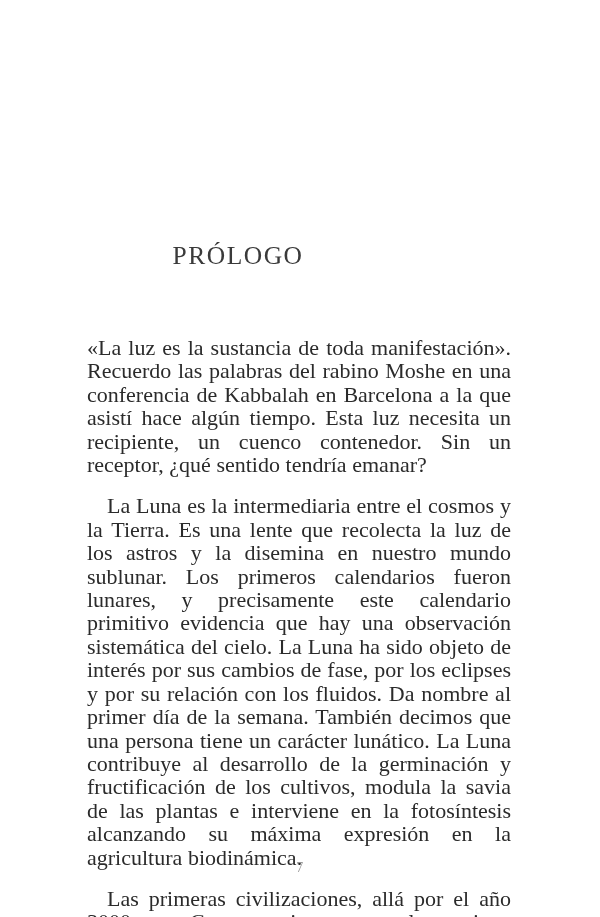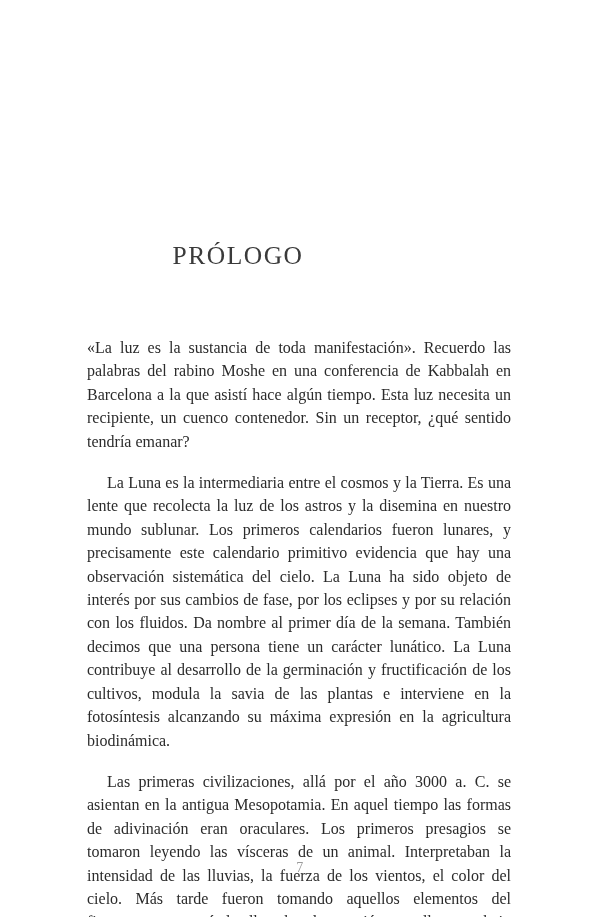--- a/index.html
+++ b/index.html
@@ -44,21 +44,21 @@
   
   .textblock {
     position: absolute;
     left: 87px;
     top: 336px;
     width: 424px;
   }
 
   .para {
     margin: 0;
-    font-size: 16px;
+    font-size: 22px;
     line-height: 23.4px;
     text-align: justify;
     text-justify: inter-word;
     color: #2b2b2b;
     hyphens: manual;
     word-spacing: 0.1px;
   }
 
   .para.indent {
     text-indent: 20px;

